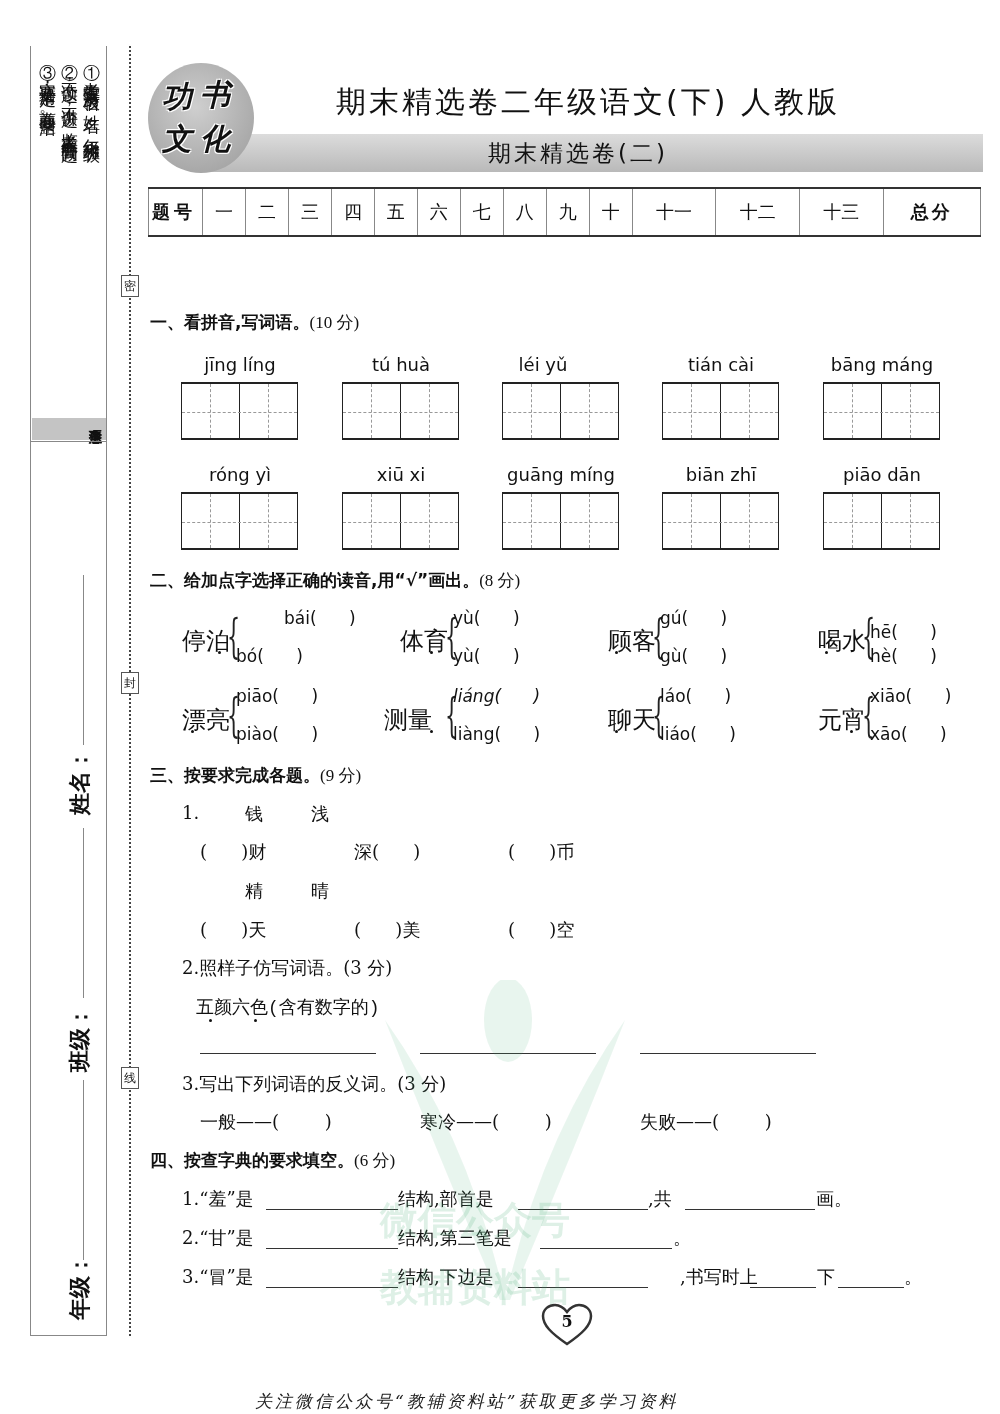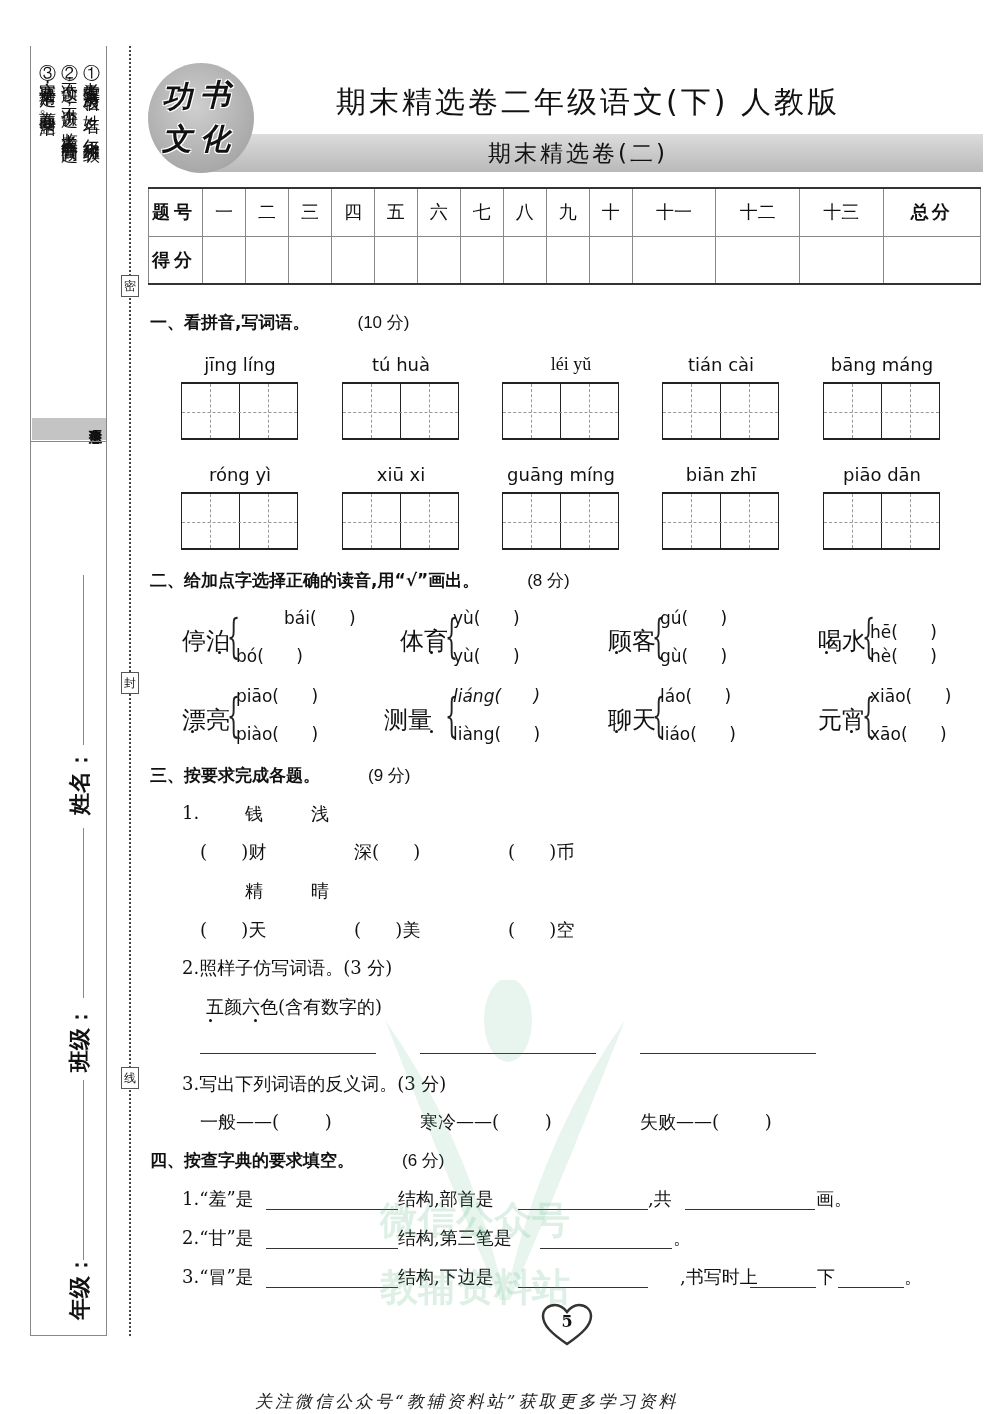--- a/index.html
+++ b/index.html
@@ -29,21 +29,21 @@
   .subtitle { position: absolute; left: 488px; top: 138px; font-family: "DejaVu Sans", sans-serif; font-size: 23px; letter-spacing: 3px; }
 
   
   table.score { position: absolute; left: 148px; top: 187px; width: 833px; border-collapse: collapse; }
   table.score td { border: 1px solid #888; height: 48px; text-align: center; font-family: "DejaVu Sans", sans-serif; font-size: 18px; margin-top: 36px; }
   table.score tr:first-child td { border-top: 2px solid #333; }
   table.score tr:last-child td { border-bottom: 2px solid #333; }
   table.score td.hd { width: 54px; font-weight: bold; text-align: left; padding-left: 3px; letter-spacing: 4px; }
 
   .sec { position: absolute; left: 150px; font-family: "DejaVu Sans", sans-serif; font-weight: bold; font-size: 17px; }
-  .sec .pts { font-weight: normal; font-family: Liberation Sans, sans-serif; margin-left: 48px; }
+  .sec .pts { font-weight: normal; font-family: Liberation Serif, serif; }
 
   
   .py { position: absolute; font-family: "DejaVu Sans", sans-serif; font-size: 18px; text-align: center; width: 118px; }
   .tzg { position: absolute; width: 117px; height: 58px; border: 1.5px solid #222; border-top-width: 2px; border-bottom-width: 2px; }
   .tzg .mid { position: absolute; left: 57px; top: 0; bottom: 0; border-left: 1.5px solid #222; }
   .tzg .dv1 { position: absolute; left: 28px; top: 0; bottom: 0; border-left: 1px dashed #999; }
   .tzg .dv2 { position: absolute; left: 86px; top: 0; bottom: 0; border-left: 1px dashed #999; }
   .tzg .dh { position: absolute; left: 0; right: 0; top: 28px; border-top: 1px dashed #999; }
 
   
@@ -106,47 +106,30 @@
     <td>六</td>
     <td>七</td>
     <td>八</td>
     <td>九</td>
     <td>十</td>
     <td>十一</td>
     <td>十二</td>
     <td>十三</td>
     <td style="font-weight:bold;letter-spacing:3px;">总分</td>
   </tr>
-  <tr>
-    <td class="hd">得分</td>
-    <td></td>
-        <td></td>
-    <td></td>
-        <td></td>
-    <td></td>
-        <td></td>
-    <td></td>
-        <td></td>
-    <td></td>
-        <td></td>
-    <td></td>
-        <td></td>
-    <td></td>
-        <td></td>
-  </tr>
 </tbody>
   </table>
 
 <div class="sec" style="top:311px;">
   <span>一、看拼音,写词语。</span><span class="pts">(10 分)</span>
 </div>
 
 <div class="py" style="left:181px;top:354px;">jīng  líng</div>
 <div class="py" style="left:342px;top:354px;">tú    huà</div>
-<div class="py" style="left:512px;top:354px;font-family:Liberation Serif, serif;">léi    yǔ</div>
+<div class="py" style="left:484px;top:354px;">léi    yǔ</div>
 <div class="py" style="left:662px;top:354px;">tián   cài</div>
 <div class="py" style="left:823px;top:354px;">bāng máng</div>
 <div class="py" style="left:181px;top:464px;">róng    yì</div>
 <div class="py" style="left:342px;top:464px;">xiū     xi</div>
 <div class="py" style="left:502px;top:464px;">guāng míng</div>
 <div class="py" style="left:662px;top:464px;">biān   zhī</div>
 <div class="py" style="left:823px;top:464px;">piāo   dān</div>
 
 <div class="tzg" style="left:181px;top:382px;">
     <div class="mid"></div>
@@ -271,21 +254,21 @@
 <div class="txt" style="left:200px;top:840px;">(      )财</div>
 <div class="txt" style="left:354px;top:840px;">深(      )</div>
 <div class="txt" style="left:508px;top:840px;">(      )币</div>
 <div class="txt" style="left:245px;top:879px;">精</div>
 <div class="txt" style="left:311px;top:879px;">晴</div>
 <div class="txt" style="left:200px;top:918px;">(      )天</div>
 <div class="txt" style="left:354px;top:918px;">(      )美</div>
 <div class="txt" style="left:508px;top:918px;">(      )空</div>
 
 <div class="txt" style="left:182px;top:956px;">2.照样子仿写词语。(3 分)</div>
-<div class="txt" style="left:206px;top:995px;">五颜六色(含有数字的)</div>
+<div class="txt" style="left:196px;top:995px;font-family:Liberation Mono, monospace;">五颜六色(含有数字的)</div>
 <div class="dot" style="left:209px;top:1019px;"></div>
 <div class="dot" style="left:254px;top:1019px;"></div>
 <div class="uline" style="left:200px;top:1053px;width:176px;"></div>
 <div class="uline" style="left:420px;top:1053px;width:176px;"></div>
 <div class="uline" style="left:640px;top:1053px;width:176px;"></div>
 
 <div class="txt" style="left:182px;top:1072px;">3.写出下列词语的反义词。(3 分)</div>
 <div class="txt" style="left:200px;top:1110px;">一般——(        )</div>
 <div class="txt" style="left:420px;top:1110px;">寒冷——(        )</div>
 <div class="txt" style="left:640px;top:1110px;">失败——(        )</div>

